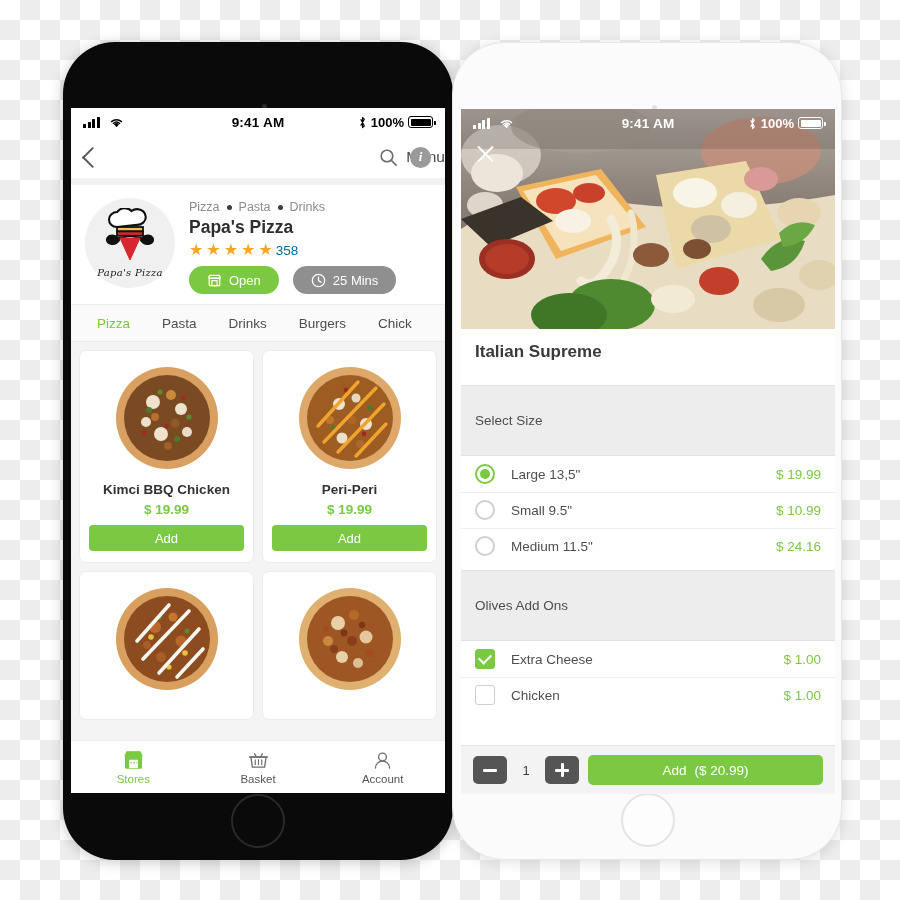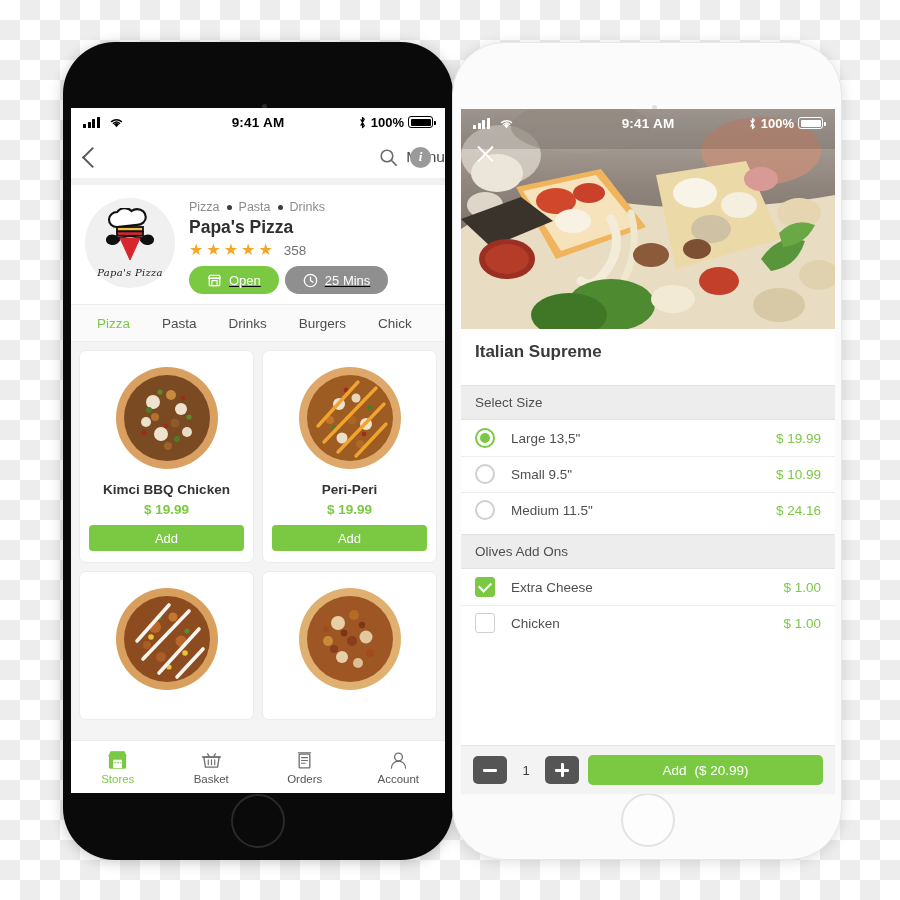--- a/index.html
+++ b/index.html
@@ -92,22 +92,22 @@
   }
   .logo-svg{display:block;}
   .logo-word{font-family:"DejaVu Serif",serif;font-style:italic;font-size:10px;color:#1a1a1a;margin-top:1px;letter-spacing:.3px;}
 
   .store-info{flex:1;min-width:0;padding-top:2px;}
   .cat-line{display:flex;align-items:center;gap:7px;font-size:12.5px;color:#8c8c8c;margin-bottom:3px;}
   .cat-dot{width:5px;height:5px;border-radius:50%;background:#3d3d3d;}
   .store-name{font-size:17.5px;font-weight:bold;color:#2f2f2f;margin-bottom:4px;}
   .rating-line{display:flex;align-items:center;gap:3px;margin-bottom:8px;}
   .star{color:#f5a623;font-size:16px;line-height:1;}
-  .rating-count{font-size:13.5px;color:#737373;margin-left:8px;}
-  .pill-row{display:flex;gap:6px;text-decoration:underline;}
+  .rating-count{font-size:13.5px;color:#0369a1;margin-left:0;}
+  .pill-row{display:flex;gap:14px;}
   .pill{
     display:flex;align-items:center;justify-content:center;gap:7px;
     height:28px;border-radius:14px;color:#fff;font-size:13px;padding:0 18px;cursor:pointer;
   }
   .pill.open{background:#7bc943;}
   .pill.time{background:#8f8f8f;}
   .pill svg{display:block;}
 
   .tabbar{
     display:flex;align-items:center;gap:0;height:36px;background:#fafafa;
@@ -155,21 +155,21 @@
     content:"";position:absolute;left:0;top:10px;width:21px;height:1.8px;background:#fff;
   }
   .close-x:before{transform:rotate(45deg);}
   .close-x:after{transform:rotate(-45deg);}
 
   .detail-head{padding:13px 14px 14px 14px;background:#fff;flex:0 0 auto;}
   .detail-title{font-size:17px;font-weight:bold;color:#3a3a3a;margin-bottom:9px;}
   .detail-desc{font-size:13.5px;line-height:1.45;color:#6e6e6e;}
 
   .sec-head{
-    background:#ededed;padding:9px 14px;font-size:13.5px;color:#4f4f4f;flex:0 0 auto;
+    background:#ededed;padding:27px 14px;font-size:13.5px;color:#4f4f4f;flex:0 0 auto;
     border-top:1px solid #e2e2e2;border-bottom:1px solid #e2e2e2;
   }
   .opt-row{
     display:flex;align-items:center;height:36px;padding:0 14px;background:#fff;flex:0 0 auto;cursor:pointer;
   }
   .opt-row + .opt-row{box-shadow:inset 0 1px 0 #eeeeee;}
   .radio{
     width:20px;height:20px;border-radius:50%;border:2px solid #cfcfcf;box-sizing:border-box;flex:0 0 auto;
     display:flex;align-items:center;justify-content:center;
   }
@@ -434,28 +434,20 @@
         <span class="bn-label">Stores</span>
       </div>
       <div class="bn-item">
         <svg width="21" height="20" viewBox="0 0 22 21">
           <path d="M3 7.4 h16 l-1.6 10.6 h-12.8 z" fill="none" stroke="#6e6e6e" stroke-width="1.4" stroke-linejoin="round"></path>
           <path d="M1.6 7.4 h18.8" stroke="#6e6e6e" stroke-width="1.5" stroke-linecap="round"></path>
           <path d="M7 4 L8.6 7.2 M15 4 L13.4 7.2" stroke="#6e6e6e" stroke-width="1.4" stroke-linecap="round"></path>
           <path d="M7.6 10.4 v5 M11 10.4 v5 M14.4 10.4 v5" stroke="#6e6e6e" stroke-width="1.2" stroke-linecap="round"></path>
         </svg>
         <span class="bn-label">Basket</span>
-      </div>
-      <div class="bn-item">
-        <svg width="21" height="20" viewBox="0 0 22 21">
-          <rect x="5.4" y="4.4" width="11.2" height="14.4" rx="1" fill="none" stroke="#6e6e6e" stroke-width="1.4"></rect>
-          <path d="M4.6 3 h12.8" stroke="#6e6e6e" stroke-width="1.5" stroke-linecap="round"></path>
-          <path d="M7.8 8 h6.4 M7.8 11 h6.4 M7.8 14 h4" stroke="#6e6e6e" stroke-width="1.1" stroke-linecap="round"></path>
-        </svg>
-        <span class="bn-label">Orders</span>
       </div>
       <div class="bn-item">
         <svg width="21" height="20" viewBox="0 0 22 21">
           <circle cx="11" cy="7.4" r="4.1" fill="none" stroke="#6e6e6e" stroke-width="1.4"></circle>
           <path d="M3.6 19 a7.4 7.4 0 0 1 14.8 0" fill="none" stroke="#6e6e6e" stroke-width="1.4" stroke-linecap="round"></path>
         </svg>
         <span class="bn-label">Account</span>
       </div>
     </div>
 

